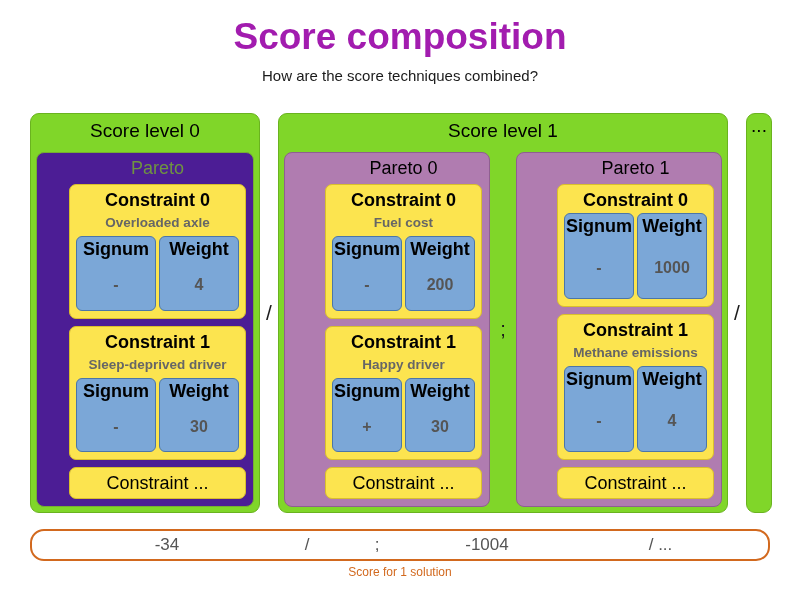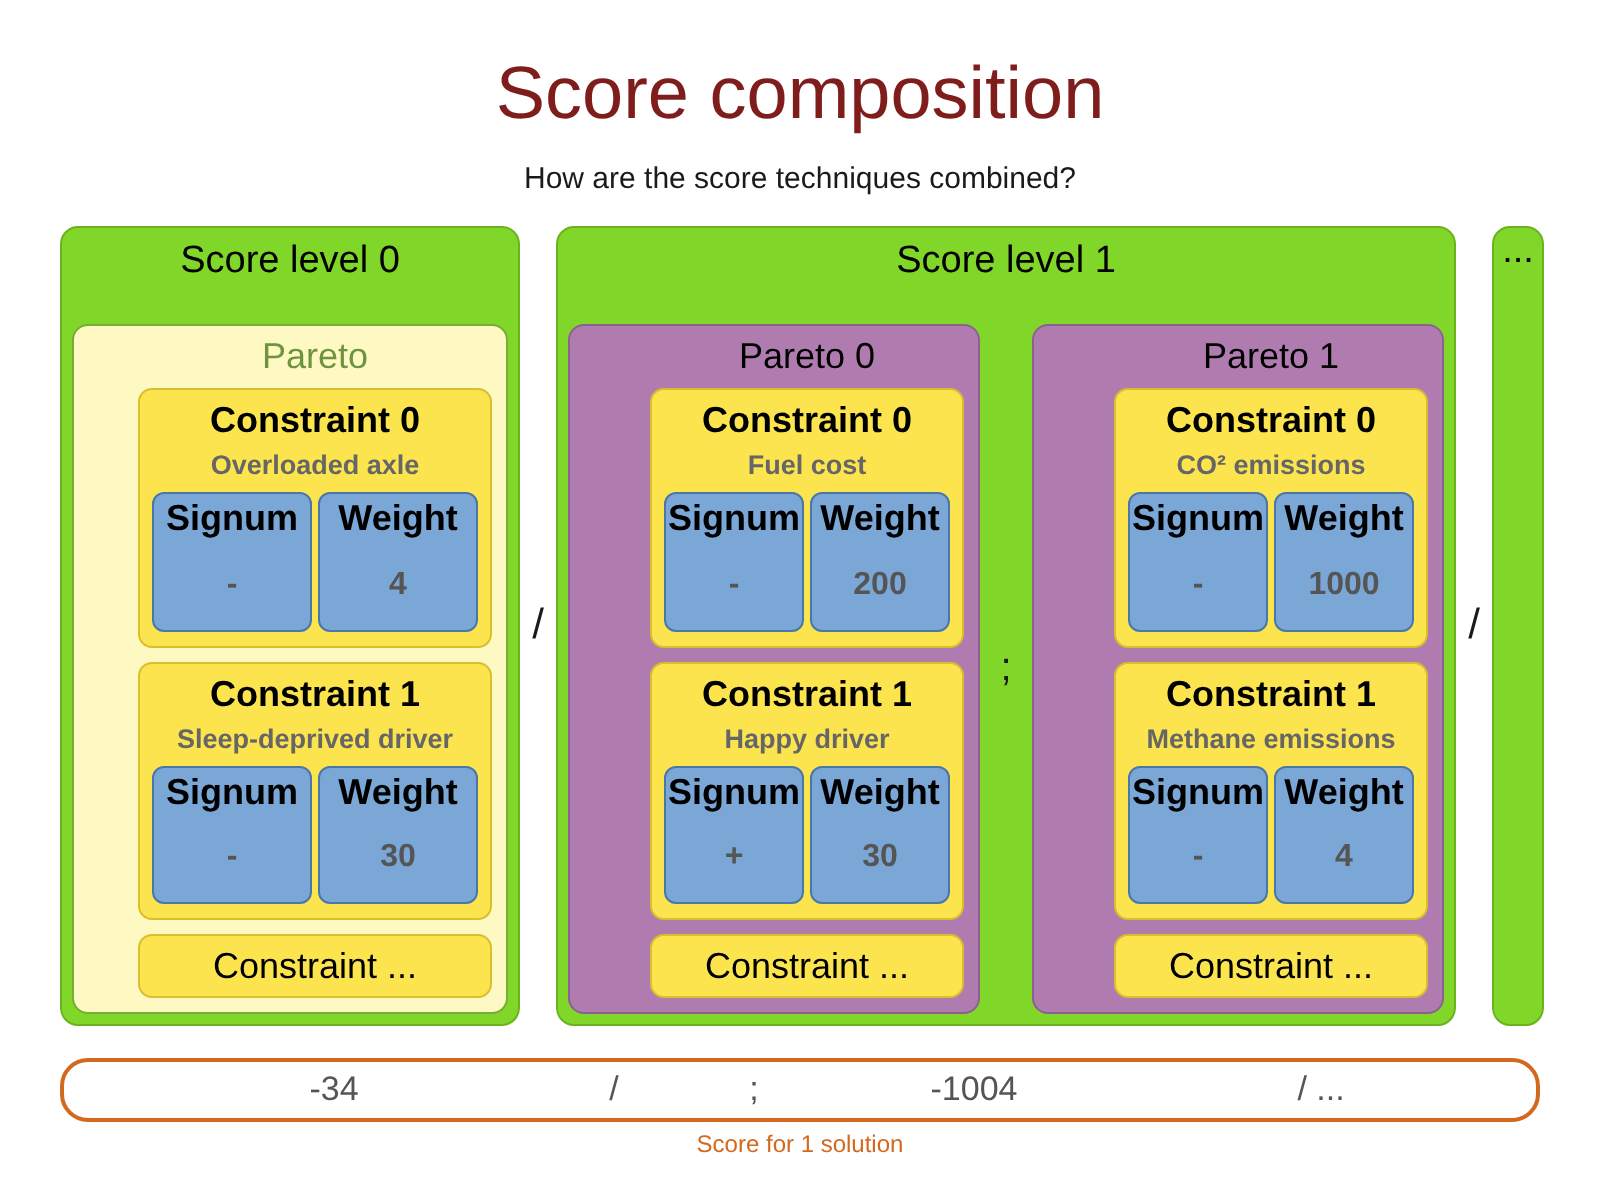--- a/index.html
+++ b/index.html
@@ -17,25 +17,25 @@
     position: relative;
   }
 
   
   .header {
     text-align: center;
     padding-top: 14px;
   }
   .page-title {
     font-size: 37px;
-    font-weight: normal;
+    font-weight: bold;
     letter-spacing: 0px;
-    margin: 10px;
+    margin: 0;
     line-height: 46px;
-    color: #7f1d1d;
+    color: #a21caf;
   }
   .page-subtitle {
     font-size: 15px;
     margin: 6px 0 0 0;
     line-height: 20px;
     color: #1a1a1a;
   }
 
   
   .diagram {
@@ -56,21 +56,21 @@
     display: flex;
     flex-direction: column;
     box-sizing: border-box;
     padding: 4px 5px 5px 5px;
   }
   .level-title {
     text-align: center;
     font-size: 19px;
     line-height: 26px;
     color: #000000;
-    padding-bottom: 18px;
+    padding-bottom: 8px;
   }
 
   .level-body {
     flex: 1;
     display: flex;
     flex-direction: row;
     gap: 8px;
     align-items: stretch;
   }
 
@@ -82,21 +82,21 @@
     display: flex;
     flex-direction: column;
     flex: 1;
   }
   .pareto.active {
     background: #B07CB0;
     border: 1px solid #8f5f90;
     padding-left: 40px;
   }
   .pareto.disabled {
-    background: #fef9c3;
+    background: #4c1d95;
     border: 1px solid #77ad32;
     padding-left: 32px;
   }
   .pareto-title {
     text-align: center;
     font-size: 18px;
     line-height: 26px;
     padding-bottom: 3px;
   }
   .pareto.active .pareto-title { color: #000000; }
@@ -354,21 +354,20 @@
       </div>
 
       <div class="sep sep-inner">;</div>
 
       <div class="pareto active">
         <div class="pareto-title">Pareto 1</div>
         <div class="pareto-body">
 
           <div class="constraint">
             <div class="constraint-title">Constraint 0</div>
-            <div class="constraint-desc">CO² emissions</div>
             <div class="attr-row">
               <div class="attr-box">
                 <div class="attr-label">Signum</div>
                 <div class="attr-value">-</div>
               </div>
               <div class="attr-box">
                 <div class="attr-label">Weight</div>
                 <div class="attr-value">1000</div>
               </div>
             </div>

